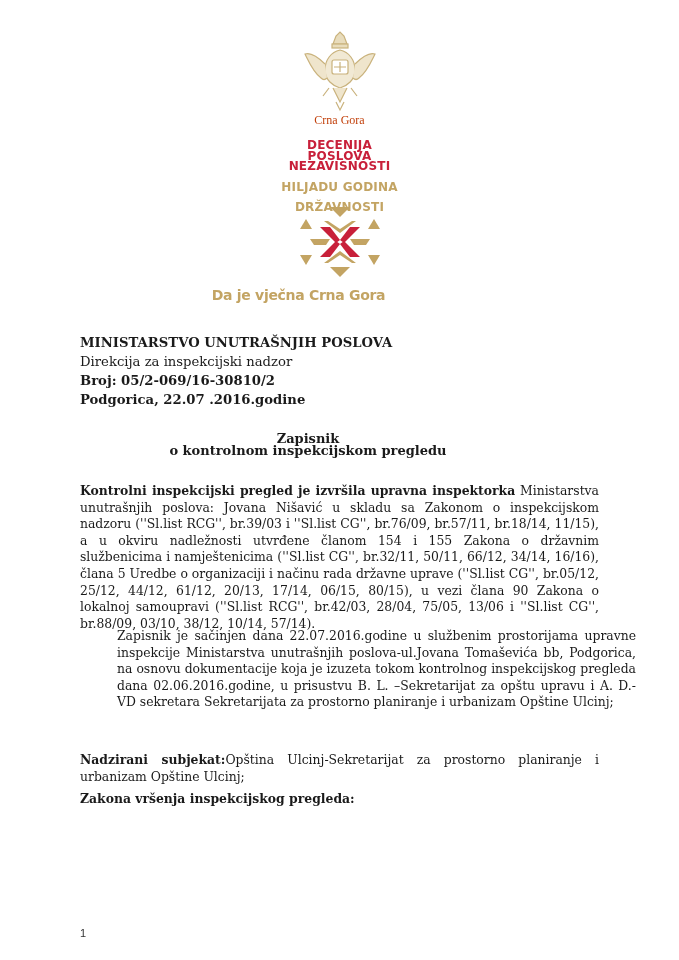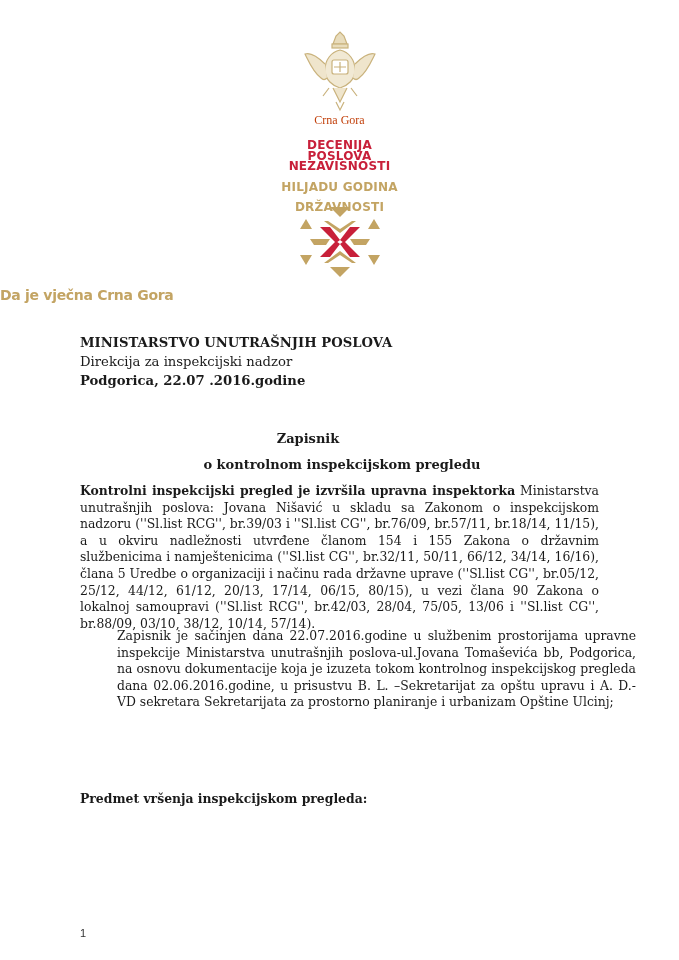--- a/index.html
+++ b/index.html
@@ -8,21 +8,21 @@
   .page { position: absolute; left: 0; top: 0; width: 679px; height: 960px; background: #fff; }
 
   .emblem { position: absolute; left: 303px; top: 30px; width: 74px; height: 82px; }
   .crna-gora { position: absolute; left: 0; width: 679px; top: 113px; text-align: center;
                font-family: "Liberation Serif", serif; font-size: 12px; color: #c2410c; }
   .slogan { position: absolute; left: 0; width: 679px; top: 140px; text-align: center;
             font-family: "DejaVu Sans", sans-serif; font-weight: bold; font-size: 12px; line-height: 10.6px; letter-spacing: 0.2px; }
   .slogan .red { color: #c8203a; }
   .slogan .gold { color: #c3a463; margin-top: 10px; }
   .star { position: absolute; left: 296px; top: 207px; width: 88px; height: 70px; }
-  .motto { position: absolute; left: 0; width: 597px; top: 287px; text-align: left;
+  .motto { position: absolute; left: 0; width: 597px; top: 287px; text-align: center;
            font-family: "DejaVu Sans", sans-serif; font-size: 14px; color: #c3a463; font-weight: bold; letter-spacing: -0.3px; }
 
   .hdr { position: absolute; left: 80px; top: 333px; font-size: 13.2px; line-height: 19px; }
   .hdr .b { font-weight: bold; }
   .hdr div { white-space: nowrap; }
 
   .title { position: absolute; left: 0; width: 616px; text-align: center; font-weight: bold; font-size: 13px; }
 
   .para { position: absolute; left: 80px; width: 519px; font-size: 12.4px; line-height: 16.6px; text-align: justify; }
   .para b { font-weight: bold; }
@@ -76,33 +76,37 @@
       <polygon points="64,20 54,20 44,33 48,36"></polygon>
       <polygon points="24,50 34,50 44,37 40,34"></polygon>
       <polygon points="64,50 54,50 44,37 48,34"></polygon>
     </g>
   </svg>
   <div class="motto">Da je vječna Crna Gora</div>
 
   <div class="hdr">
     <div class="b">MINISTARSTVO UNUTRAŠNJIH POSLOVA</div>
     <div>Direkcija za inspekcijski nadzor</div>
+    <div class="b">Broj: 05/2-069/16-30810/2</div>
     <div class="b">Podgorica, 22.07 .2016.godine</div>
   </div>
 
   <div class="title" style="top:431px;">Zapisnik</div>
-  <div class="title" style="top:457px;padding-left:34px;">o kontrolnom inspekcijskom pregledu</div>
+  <div class="title" style="top:443px;">o kontrolnom inspekcijskom pregledu</div>
 
   <div class="para" style="top:483px;">
     <b>Kontrolni inspekcijski pregled je izvršila upravna inspektorka</b><span> Ministarstva unutrašnjih poslova: Jovana Nišavić  u skladu sa Zakonom o inspekcijskom nadzoru (''Sl.list RCG'', br.39/03 i ''Sl.list CG'', br.76/09, br.57/11, br.18/14, 11/15), a  u okviru nadležnosti utvrđene članom 154 i 155 Zakona o državnim službenicima i namještenicima (''Sl.list CG'', br.32/11, 50/11, 66/12, 34/14, 16/16), člana 5 Uredbe o organizaciji i načinu rada državne uprave (''Sl.list CG'', br.05/12, 25/12, 44/12, 61/12, 20/13, 17/14, 06/15, 80/15), u vezi člana 90 Zakona o lokalnoj samoupravi (''Sl.list RCG'', br.42/03, 28/04, 75/05, 13/06 i ''Sl.list CG'', br.88/09, 03/10, 38/12, 10/14, 57/14).</span>
   </div>
 
   <div class="para" style="top:628px;margin-left:37px;">
     <span>Zapisnik je sačinjen dana 22.07.2016.godine u službenim prostorijama upravne inspekcije Ministarstva unutrašnjih poslova-ul.Jovana Tomaševića bb, Podgorica, na osnovu dokumentacije koja je izuzeta tokom kontrolnog inspekcijskog pregleda dana 02.06.2016.godine, u prisustvu B. L. –Sekretarijat za opštu upravu i A. D.- VD sekretara Sekretarijata za prostorno planiranje i urbanizam Opštine Ulcinj;</span>
   </div>
 
+  <div class="para" style="top:752px;">
+    <b>Nadzirani subjekat:</b><span>Opština Ulcinj-Sekretarijat za prostorno planiranje i urbanizam Opštine Ulcinj;</span>
+  </div>
 
   <div class="para" style="top:791px;">
-    <b>Predmet vršenja inspekcijskom pregleda:</b>
+    <b>Zakona vršenja inspekcijskog pregleda:</b>
   </div>
 
   <div class="pagenum">1</div>
 </div>
 
 </body></html>

